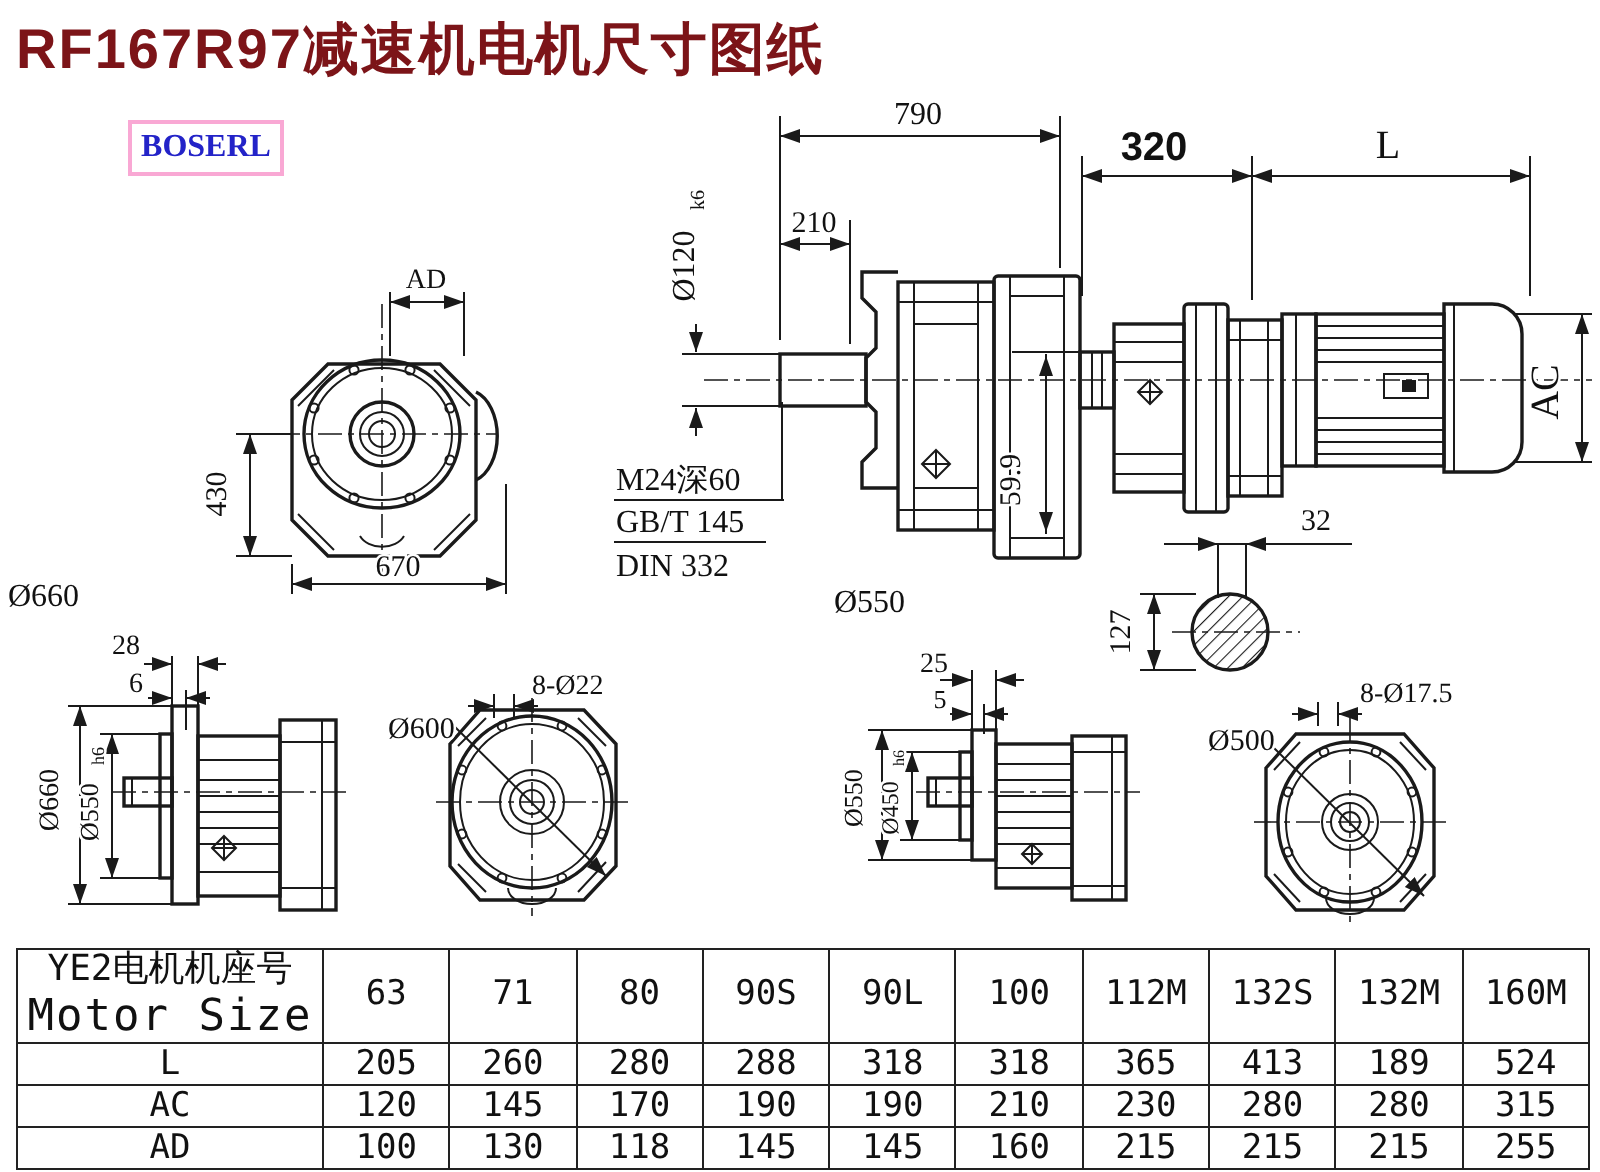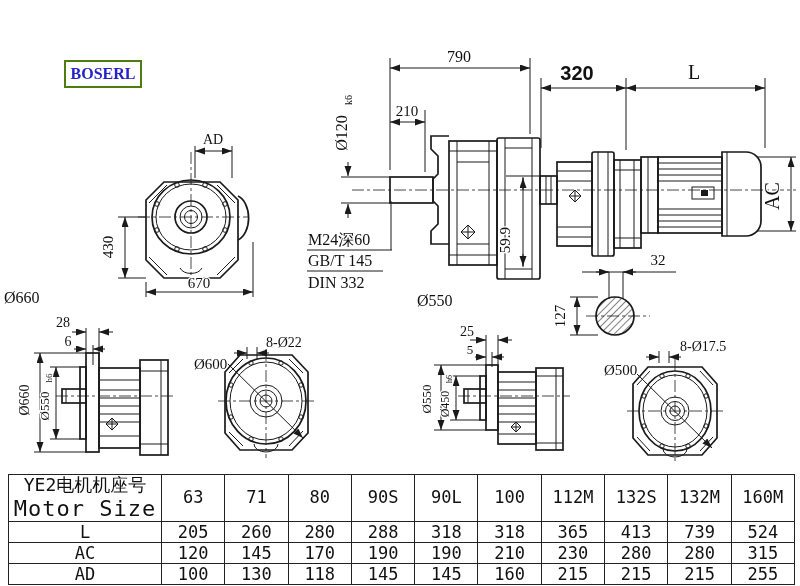--- a/index.html
+++ b/index.html
@@ -1,20 +1,20 @@
 <!DOCTYPE html>
 <html><head>
 <meta charset="utf-8">
 <style>
   html,body{margin:0;padding:0;background:#ffffff;}
   .page{position:relative;width:800px;height:586px;background:#fff;overflow:hidden;
         font-family:"Liberation Serif",serif;color:#111;}
   .title{position:absolute;left:8px;top:6px;font-family:"Liberation Sans",sans-serif;
          font-weight:bold;font-size:28px;letter-spacing:1px;color:#7c1418;white-space:nowrap;}
-  .brand{position:absolute;left:64px;top:60px;width:74px;height:24px;border:2px solid #4d7c0f;
+  .brand{position:absolute;left:64px;top:60px;width:74px;height:24px;border:2px solid #f9a8d4;
          display:flex;align-items:center;justify-content:center;
          font-family:"Liberation Serif",serif;font-weight:bold;font-size:16px;color:#2323c8;}
   svg{position:absolute;left:0;top:0;}
   svg text{fill:#111;font-family:"Liberation Serif",serif;paint-order:stroke;stroke:#fff;stroke-width:2.5px;}
   .o{fill:none;stroke:#1a1a1a;stroke-width:1.7;stroke-linejoin:miter;}
   .o2{fill:none;stroke:#1a1a1a;stroke-width:1;}
   .d{fill:none;stroke:#1a1a1a;stroke-width:1;}
   .cl{fill:none;stroke:#1a1a1a;stroke-width:0.8;stroke-dasharray:12 3 3 3;}
   .t16{font-size:16px;} .t15{font-size:15px;} .t14{font-size:14px;} .t13{font-size:13px;}
   .t12{font-size:12px;} .t10{font-size:10px;} .t9{font-size:9px;} .t8{font-size:8px;}
@@ -357,20 +357,21 @@
       <line class="o2" x1="637" y1="374" x2="712" y2="448" marker-end="url(#ae)"></line>
       <text class="t15" x="604" y="375">Ø500</text>
       <text class="t14" x="680" y="351">8-Ø17.5</text>
       <line class="d" x1="646" y1="357" x2="659" y2="357" marker-end="url(#ae)"></line>
       <line class="d" x1="681" y1="357" x2="669" y2="357" marker-end="url(#ae)"></line>
       <line class="d" x1="659" y1="351" x2="659" y2="363"></line>
       <line class="d" x1="669" y1="351" x2="669" y2="363"></line>
     </g>
   </svg>
 
+  <div class="title">RF167R97减速机电机尺寸图纸</div>
   <div class="brand">BOSERL</div>
 
   <table class="size-table">
     <tbody>
         <tr class="hdr">
       <th class="lblcol">
         <div class="hdr-cn">YE2电机机座号</div>
         <div class="hdr-en">Motor Size</div>
       </th>
       <td>63</td>
@@ -387,21 +388,21 @@
     <tr class="datarow">
       <th class="lblcol">L</th>
       <td>205</td>
       <td>260</td>
       <td>280</td>
       <td>288</td>
       <td>318</td>
       <td>318</td>
       <td>365</td>
       <td>413</td>
-      <td>739</td>
+      <td>189</td>
       <td>524</td>
     </tr>
     <tr class="datarow">
       <th class="lblcol">AC</th>
       <td>120</td>
       <td>145</td>
       <td>170</td>
       <td>190</td>
       <td>190</td>
       <td>210</td>

